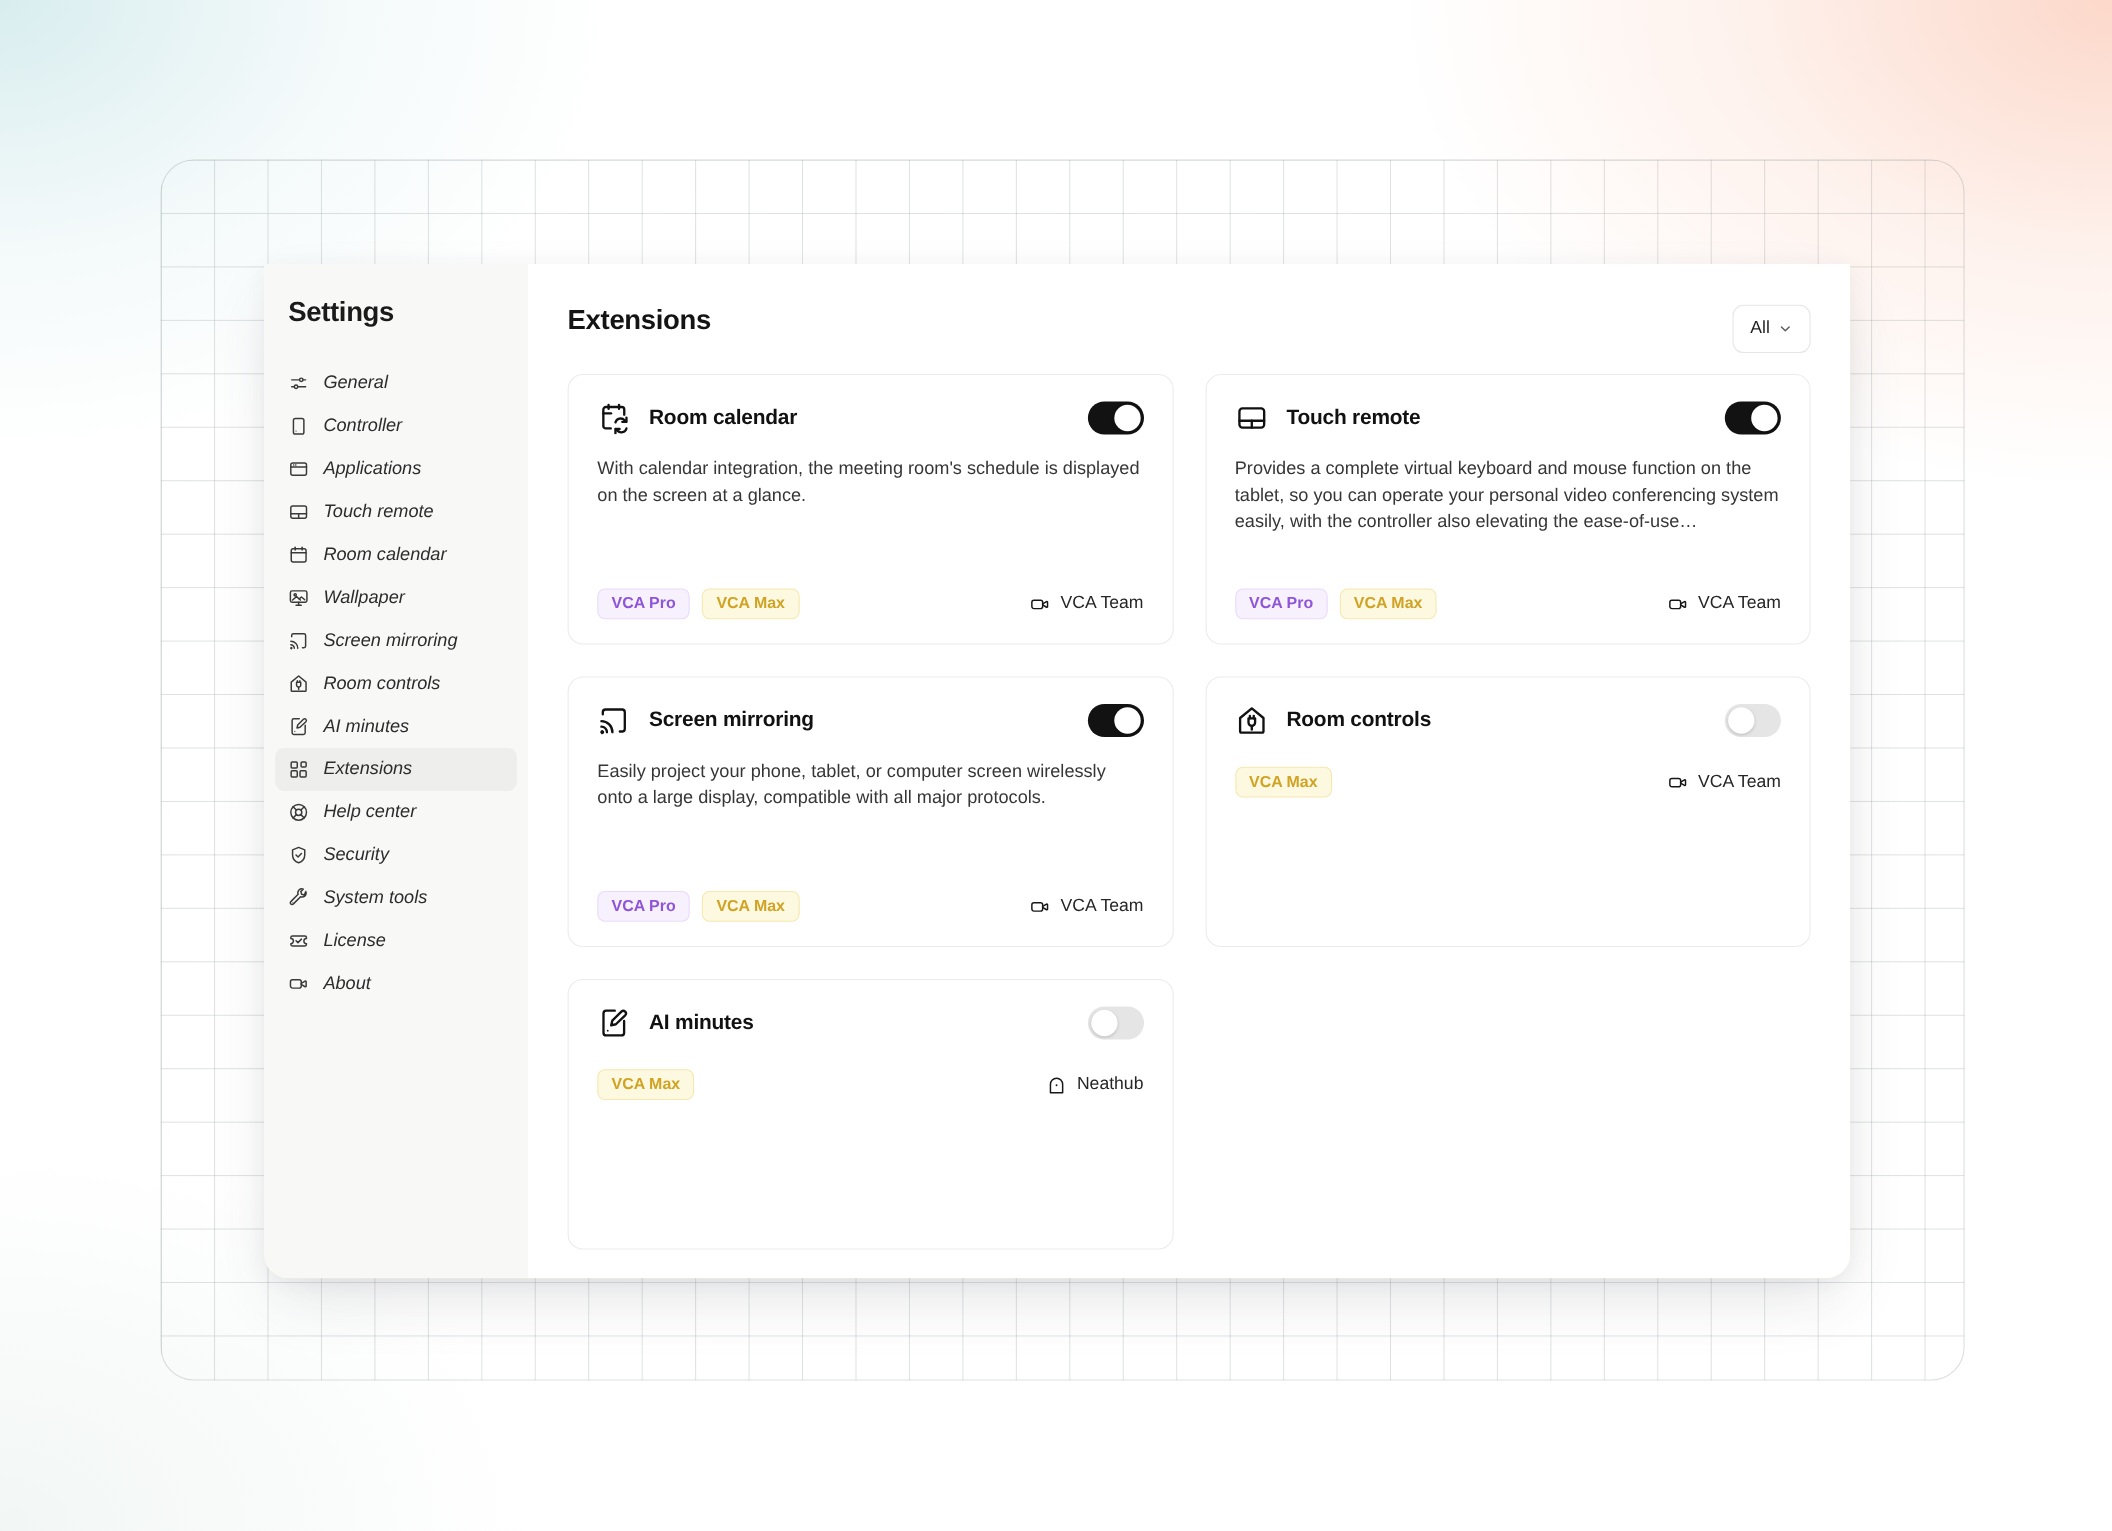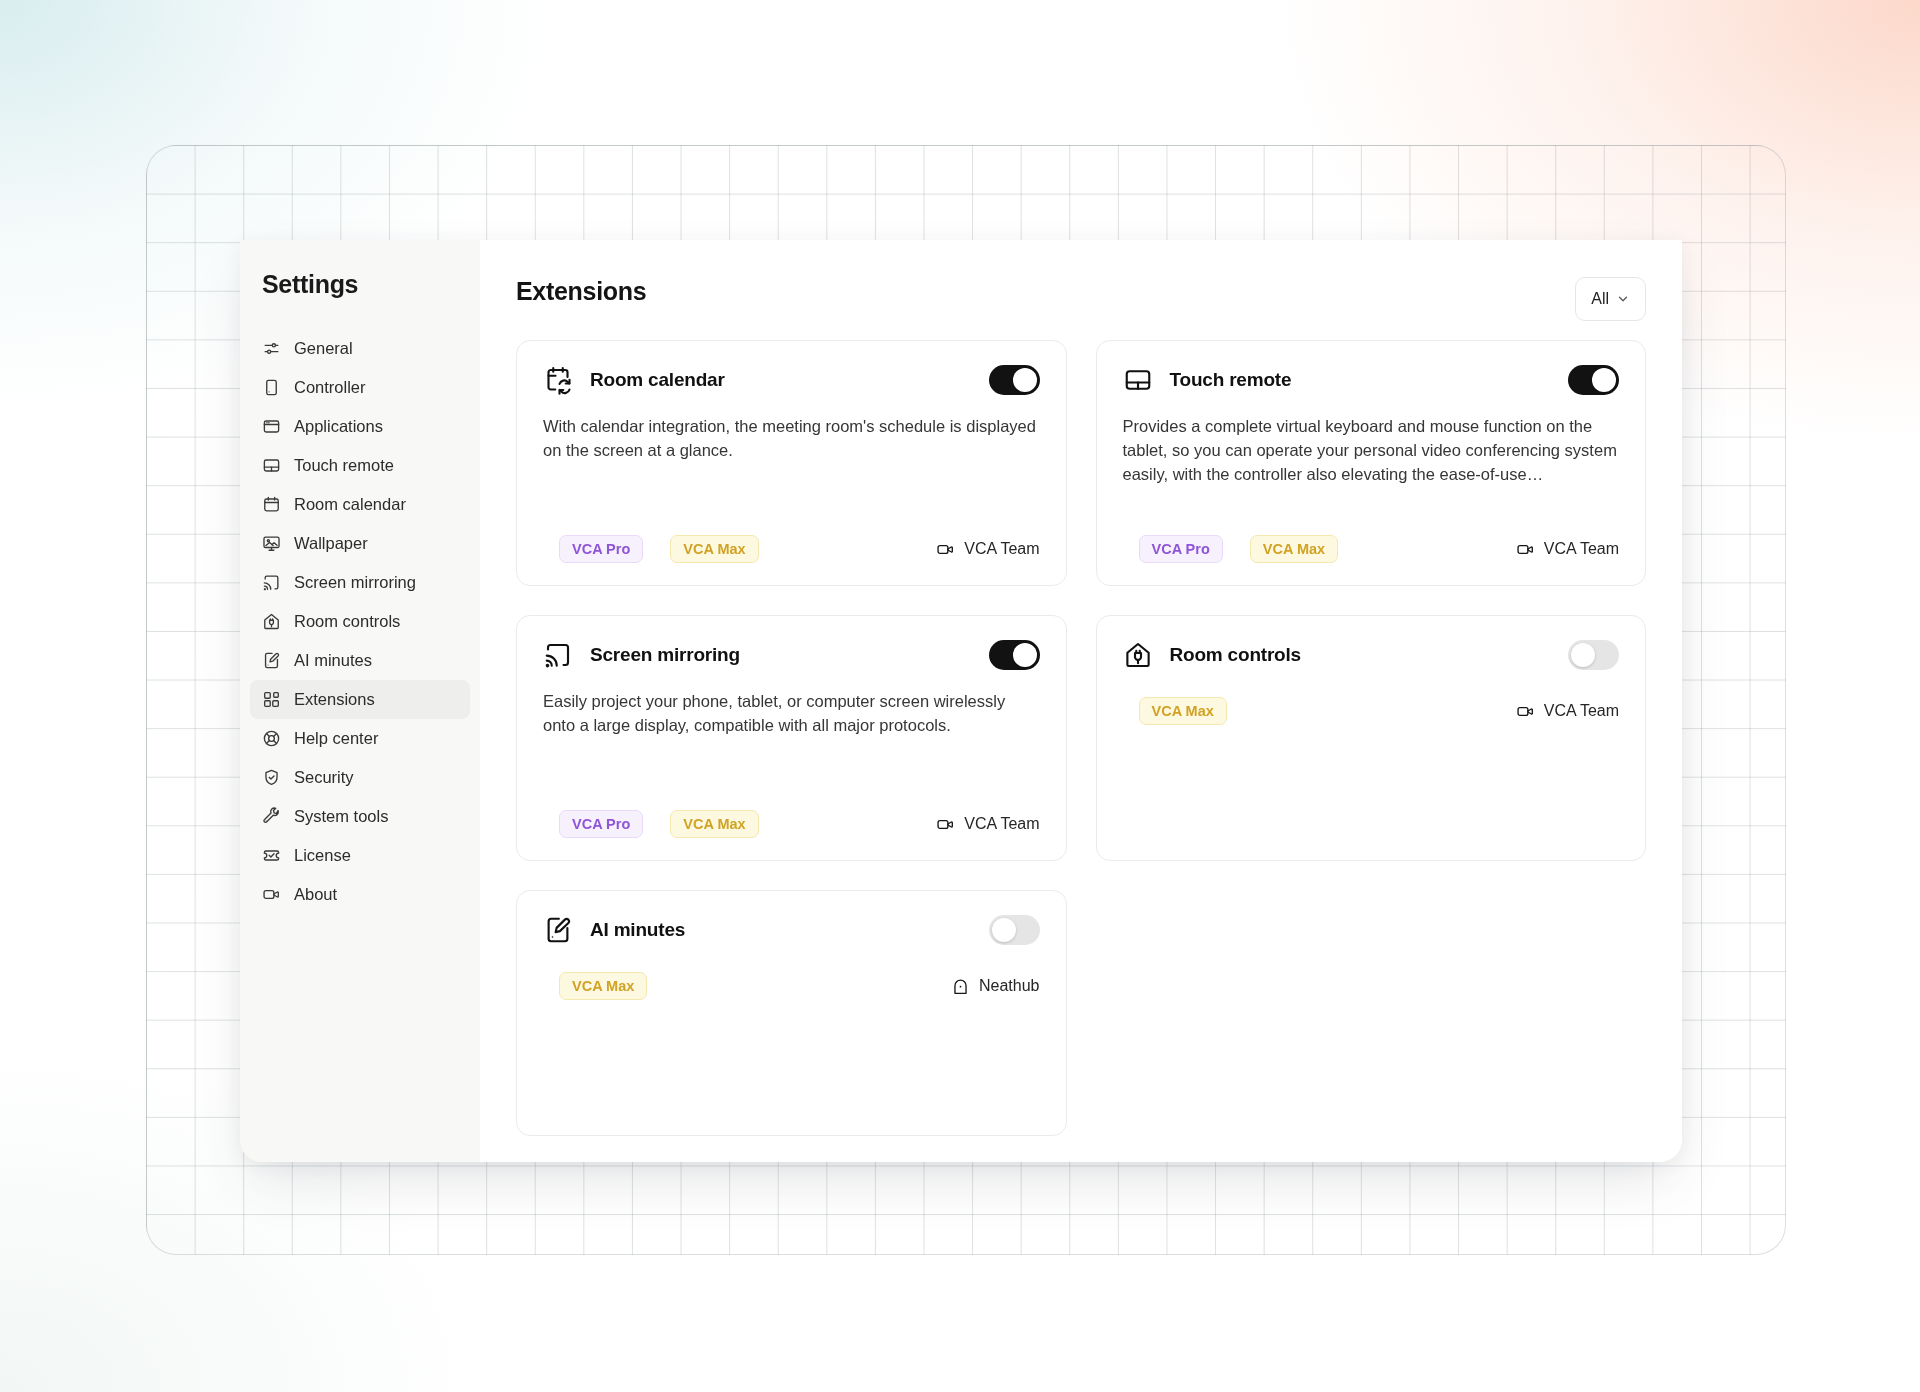--- a/index.html
+++ b/index.html
@@ -88,21 +88,21 @@
     width: 19px;
     height: 19px;
     flex: 0 0 19px;
     display: flex;
     align-items: center;
     justify-content: center;
     color: #3a3a3a;
   }
   .nav-icon svg { width: 19px; height: 19px; display: block; }
 
-  .nav-label { white-space: nowrap; }
+  .nav-label { white-space: nowrap; font-style: italic; }
 
   
   #content {
     flex: 1;
     padding: 28px 36px 0 36px;
     background: #ffffff;
     min-width: 0;
   }
 
   #content-header {
@@ -221,21 +221,20 @@
   }
 
   .badges { display: flex; gap: 11px; }
 
   .badge {
     font-size: 14.5px;
     font-weight: 700;
     padding: 5px 12px;
     border-radius: 7px;
     white-space: nowrap;
-    margin-left: 16px;
   }
   .badge.pro {
     background: #f7f1fd;
     border: 1px solid #ead9fa;
     color: #8f55d8;
   }
   .badge.max {
     background: #fdf8e0;
     border: 1px solid #f5e8af;
     color: #d1a324;

